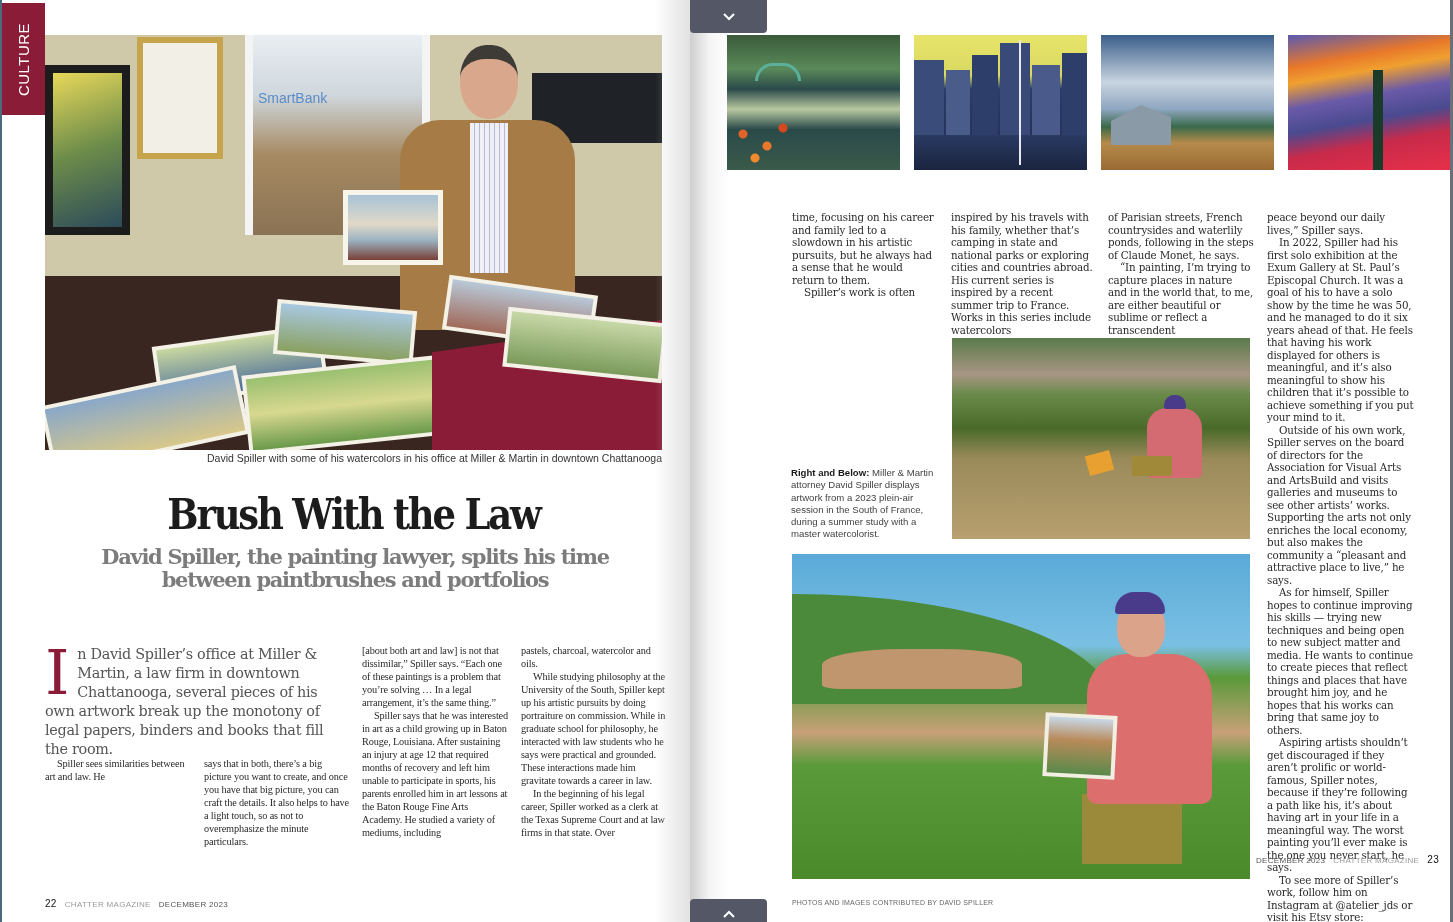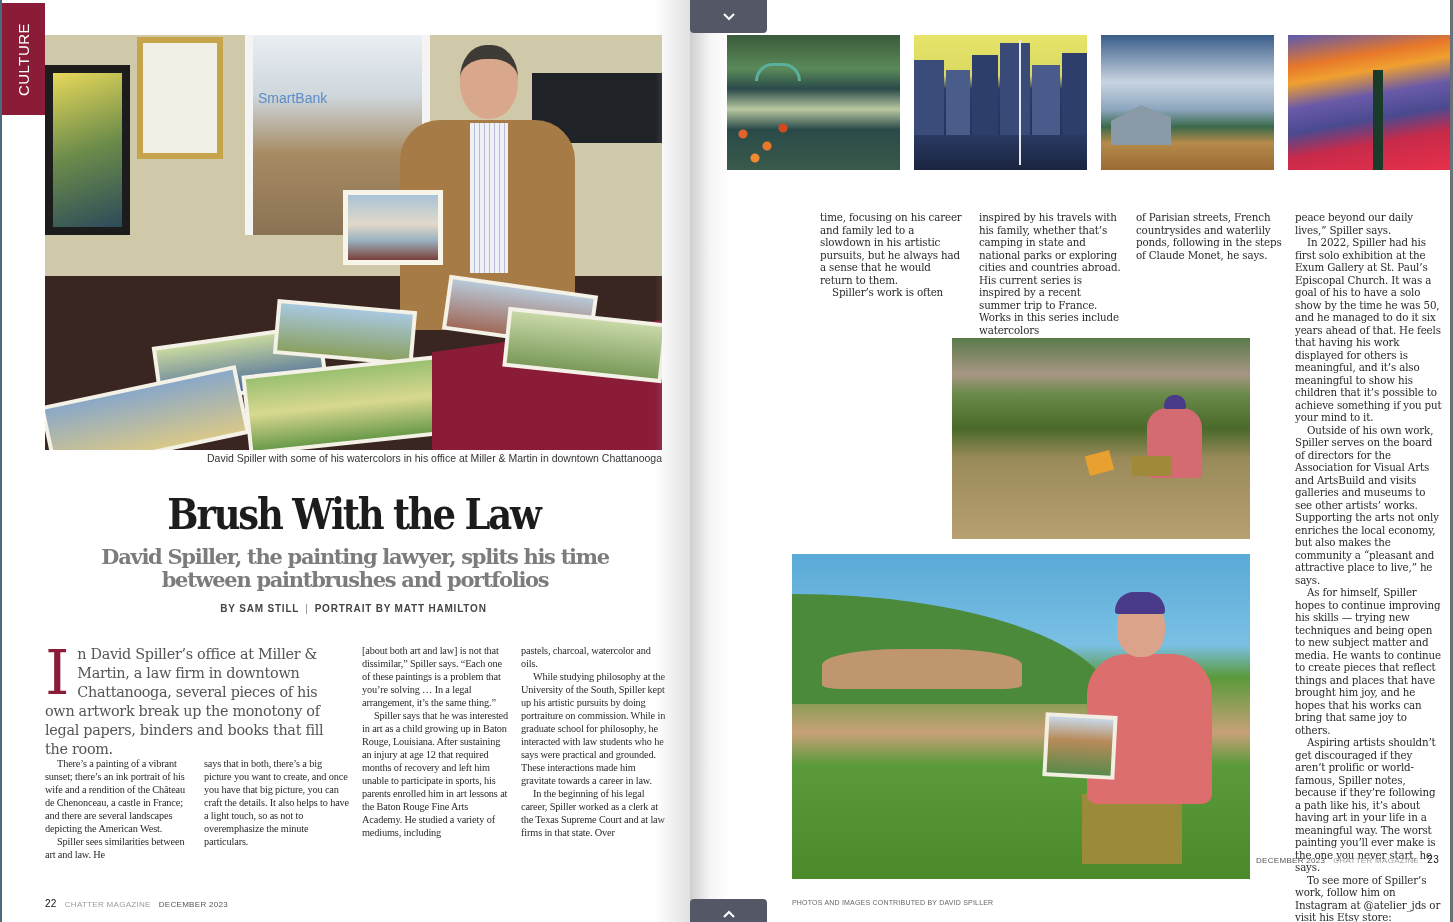--- a/index.html
+++ b/index.html
@@ -77,21 +77,21 @@
   .thumb1 .flowers { position: absolute; left: 0; bottom: 0; width: 80px; height: 60px; background: radial-gradient(circle at 20% 40%, #e0642a 4px, transparent 5px), radial-gradient(circle at 50% 60%, #e8782a 4px, transparent 5px), radial-gradient(circle at 70% 30%, #d4481e 4px, transparent 5px), radial-gradient(circle at 35% 80%, #f08a30 4px, transparent 5px); }
   .thumb2 { left: 224px; background: linear-gradient(180deg, #e8e46a 0%, #d8d860 30%, #2a3c6a 40%, #1e2c52 100%); }
   .thumb2 .bldg { position: absolute; bottom: 35px; background: #3a4c7a; }
   .thumb2 .water { position: absolute; left: 0; bottom: 0; width: 100%; height: 35px; background: linear-gradient(180deg, #2a3a62 0%, #1a2440 100%); }
   .thumb2 .mast { position: absolute; left: 105px; top: 5px; width: 2px; height: 125px; background: #e8e8f0; }
   .thumb3 { left: 411px; background: linear-gradient(180deg, #3a5e8a 0%, #c8d4e0 35%, #8ea6c0 55%, #3a6a4a 68%, #b58a4a 80%, #9a6a34 100%); }
   .thumb3 .barn { position: absolute; left: 10px; top: 70px; width: 60px; height: 40px; background: #8a9aa6; clip-path: polygon(0 40%, 50% 0, 100% 30%, 100% 100%, 0 100%); }
   .thumb4 { left: 598px; background: linear-gradient(170deg, #5a5ab0 0%, #e8782a 20%, #f0a030 30%, #6a5aa8 45%, #4a4a90 60%, #c82a4a 75%, #e8304a 100%); }
   .thumb4 .tree { position: absolute; left: 85px; top: 35px; width: 10px; height: 100px; background: #1a3a2a; }
 
-  .rcol { position: absolute; font-family: "DejaVu Serif", serif; font-size: 10.3px; line-height: 12.5px; color: #2a2a2a; letter-spacing: -0.15px; margin-left: 28px; }
+  .rcol { position: absolute; font-family: "DejaVu Serif", serif; font-size: 10.3px; line-height: 12.5px; color: #2a2a2a; letter-spacing: -0.15px; }
   .rcol p { text-indent: 12px; }
   .rcol p.noindent { text-indent: 0; }
 
   .photo-caption { position: absolute; left: 101px; top: 467px; width: 150px; font-family: "Liberation Sans", sans-serif;
     font-size: 9.6px; line-height: 12.3px; color: #444; }
   .photo-caption b { color: #1a1a1a; }
 
   .photo-mid { position: absolute; left: 262px; top: 338px; width: 298px; height: 201px; overflow: hidden;
     background: linear-gradient(180deg, #5a7a4a 0%, #a89684 18%, #6a8a4a 28%, #4a6a2a 45%, #9a8a5a 60%, #b8a070 100%); }
   .photo-mid .man { position: absolute; left: 195px; top: 70px; width: 55px; height: 70px; background: #d46a72; border-radius: 20px 20px 5px 5px; }
@@ -168,30 +168,26 @@
     <div class="binder"></div>
     <div class="paper" style="left:460px;top:280px;width:160px;height:60px;transform:rotate(6deg);">
         <div style="background:linear-gradient(180deg,#c8d8a8,#7a9a5a);"></div>
       </div>
   </div>
 
   <div class="caption-hero">David Spiller with some of his watercolors in his office at Miller &amp; Martin in downtown Chattanooga</div>
 
   <h1 class="headline">Brush With the Law</h1>
   <h2 class="dek">David Spiller, the painting lawyer, splits his time between paintbrushes and portfolios</h2>
-  <div class="byline">
-    <span>BY SAM STILL</span><span class="sep">|</span><span>PORTRAIT BY MATT HAMILTON</span>
-  </div>
 
   <div class="lede">
     <span class="dropcap">I</span><span>n David Spiller’s office at Miller &amp; Martin, a law firm in downtown Chattanooga, several pieces of his own artwork break up the monotony of legal papers, binders and books that fill the room.</span>
   </div>
 
   <div class="col" style="left:45px;top:757px;width:146px;">
-    <p>There’s a painting of a vibrant sunset; there’s an ink portrait of his wife and a rendition of the Château de Chenonceau, a castle in France; and there are several landscapes depicting the American West.</p>
     <p>Spiller sees similarities between art and law. He</p>
   </div>
   <div class="col" style="left:204px;top:757px;width:146px;">
     <p class="noindent">says that in both, there’s a big picture you want to create, and once you have that big picture, you can craft the details. It also helps to have a light touch, so as not to overemphasize the minute particulars.</p>
   </div>
   <div class="col" style="left:362px;top:644px;width:146px;">
     <p class="noindent">[about both art and law] is not that dissimilar,” Spiller says. “Each one of these paintings is a problem that you’re solving … In a legal arrangement, it’s the same thing.”</p>
     <p>Spiller says that he was interested in art as a child growing up in Baton Rouge, Louisiana. After sustaining an injury at age 12 that required months of recovery and left him unable to participate in sports, his parents enrolled him in art lessons at the Baton Rouge Fine Arts Academy. He studied a variety of mediums, including</p>
   </div>
   <div class="col" style="left:521px;top:644px;width:146px;">
@@ -233,30 +229,34 @@
 
   <div class="rcol" style="left:102px;top:211px;width:146px;">
     <p class="noindent">time, focusing on his career and family led to a slowdown in his artistic pursuits, but he always had a sense that he would return to them.</p>
     <p>Spiller’s work is often</p>
   </div>
   <div class="rcol" style="left:261px;top:211px;width:146px;">
     <p class="noindent">inspired by his travels with his family, whether that’s camping in state and national parks or exploring cities and countries abroad. His current series is inspired by a recent summer trip to France. Works in this series include watercolors</p>
   </div>
   <div class="rcol" style="left:418px;top:211px;width:146px;">
     <p class="noindent">of Parisian streets, French countrysides and waterlily ponds, following in the steps of Claude Monet, he says.</p>
+    <p>“In painting, I’m trying to capture places in nature and in the world that, to me, are either beautiful or sublime or reflect a transcendent</p>
   </div>
   <div class="rcol" style="left:577px;top:211px;width:148px;">
     <p class="noindent">peace beyond our daily lives,” Spiller says.</p>
     <p>In 2022, Spiller had his first solo exhibition at the Exum Gallery at St. Paul’s Episcopal Church. It was a goal of his to have a solo show by the time he was 50, and he managed to do it six years ahead of that. He feels that having his work displayed for others is meaningful, and it’s also meaningful to show his children that it’s possible to achieve something if you put your mind to it.</p>
     <p>Outside of his own work, Spiller serves on the board of directors for the Association for Visual Arts and ArtsBuild and visits galleries and museums to see other artists’ works. Supporting the arts not only enriches the local economy, but also makes the community a “pleasant and attractive place to live,” he says.</p>
     <p>As for himself, Spiller hopes to continue improving his skills — trying new techniques and being open to new subject matter and media. He wants to continue to create pieces that reflect things and places that have brought him joy, and he hopes that his works can bring that same joy to others.</p>
     <p>Aspiring artists shouldn’t get discouraged if they aren’t prolific or world-famous, Spiller notes, because if they’re following a path like his, it’s about having art in your life in a meaningful way. The worst painting you’ll ever make is the one you never start, he says.</p>
     <p><span>To see more of Spiller’s work, follow him on Instagram at @atelier_jds or visit his Etsy store: AtelierJDS.</span> </p>
   </div>
 
+  <div class="photo-caption">
+    <b>Right and Below:</b><span> Miller &amp; Martin attorney David Spiller displays artwork from a 2023 plein-air session in the South of France, during a summer study with a master watercolorist.</span>
+  </div>
 
   <div class="photo-mid">
     <div class="board"></div>
     <div class="man"></div>
     <div class="cap"></div>
     <div class="shorts"></div>
   </div>
 
   <div class="photo-big">
     <div class="hill"></div>

